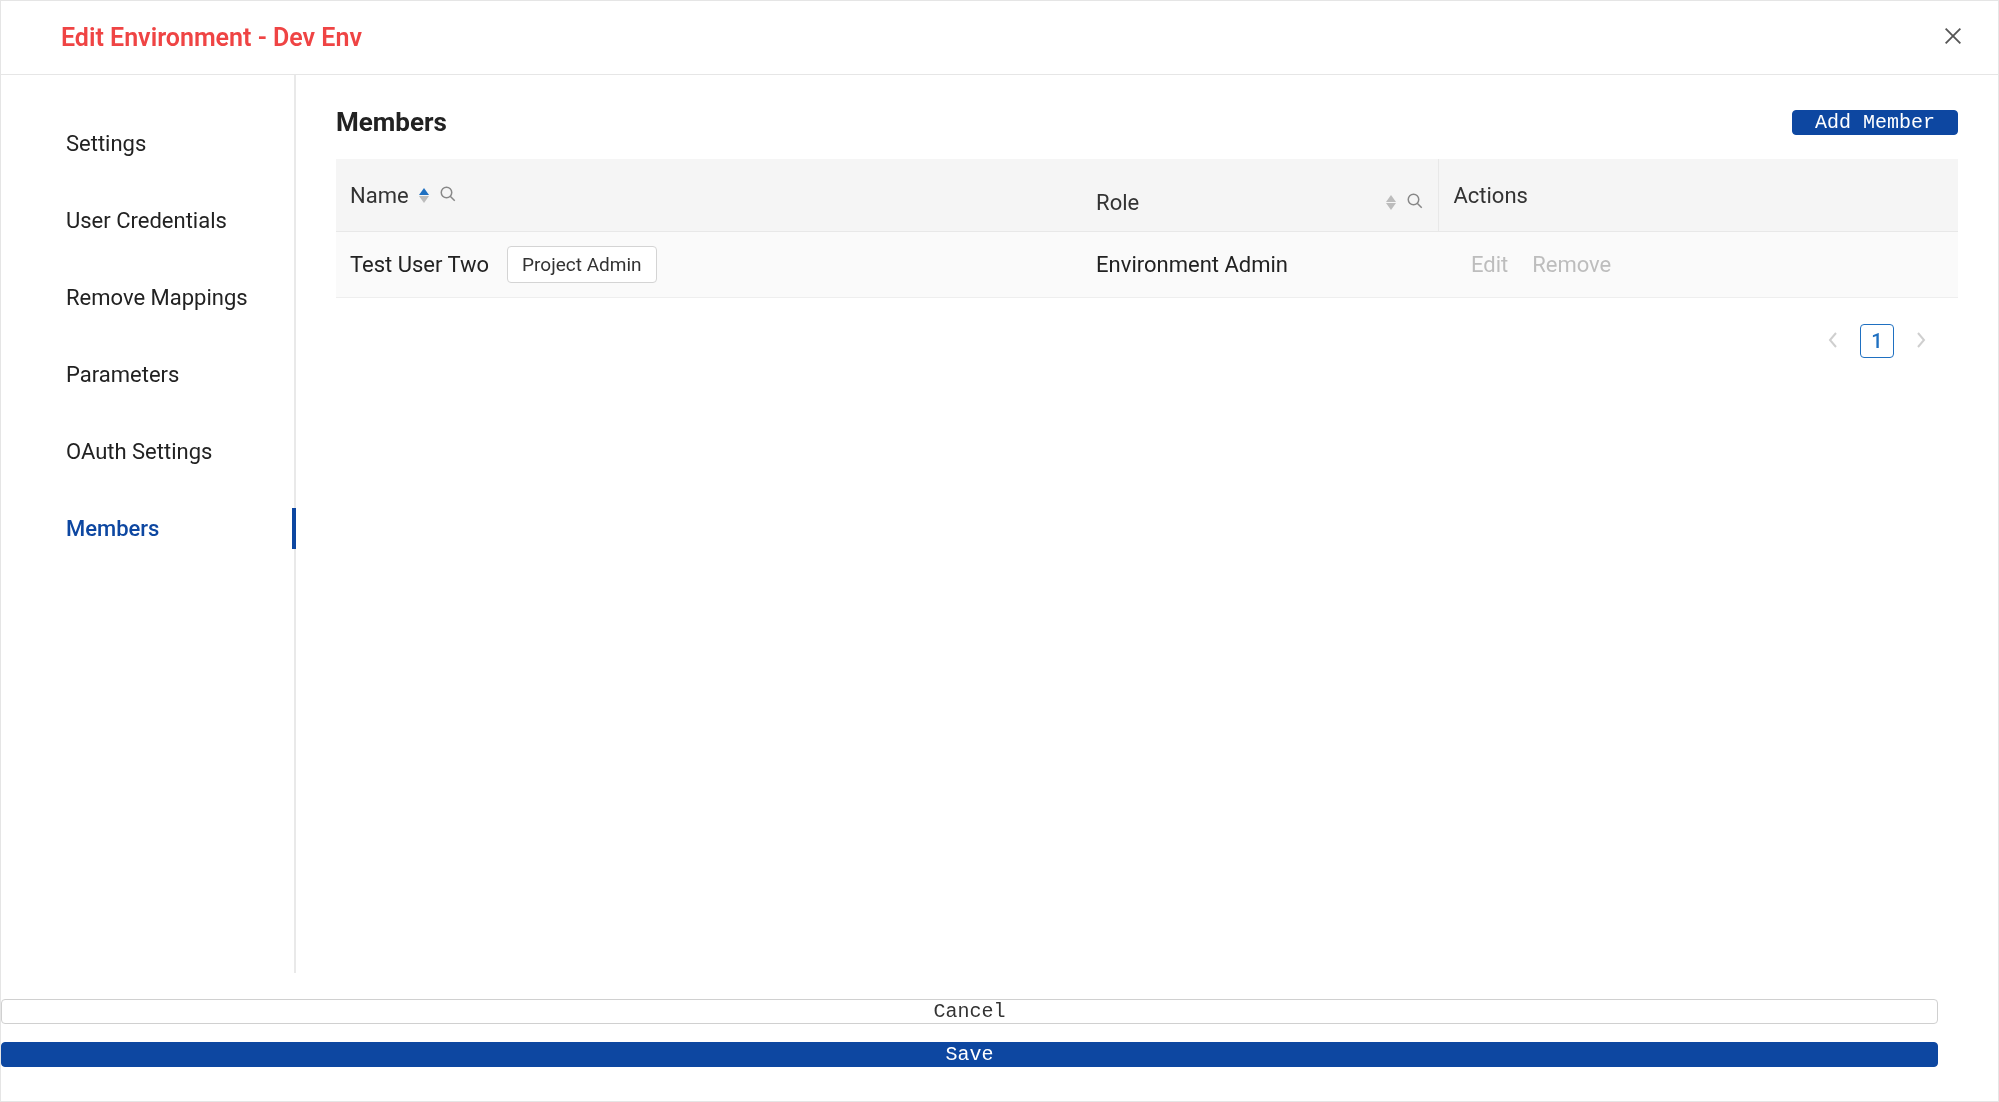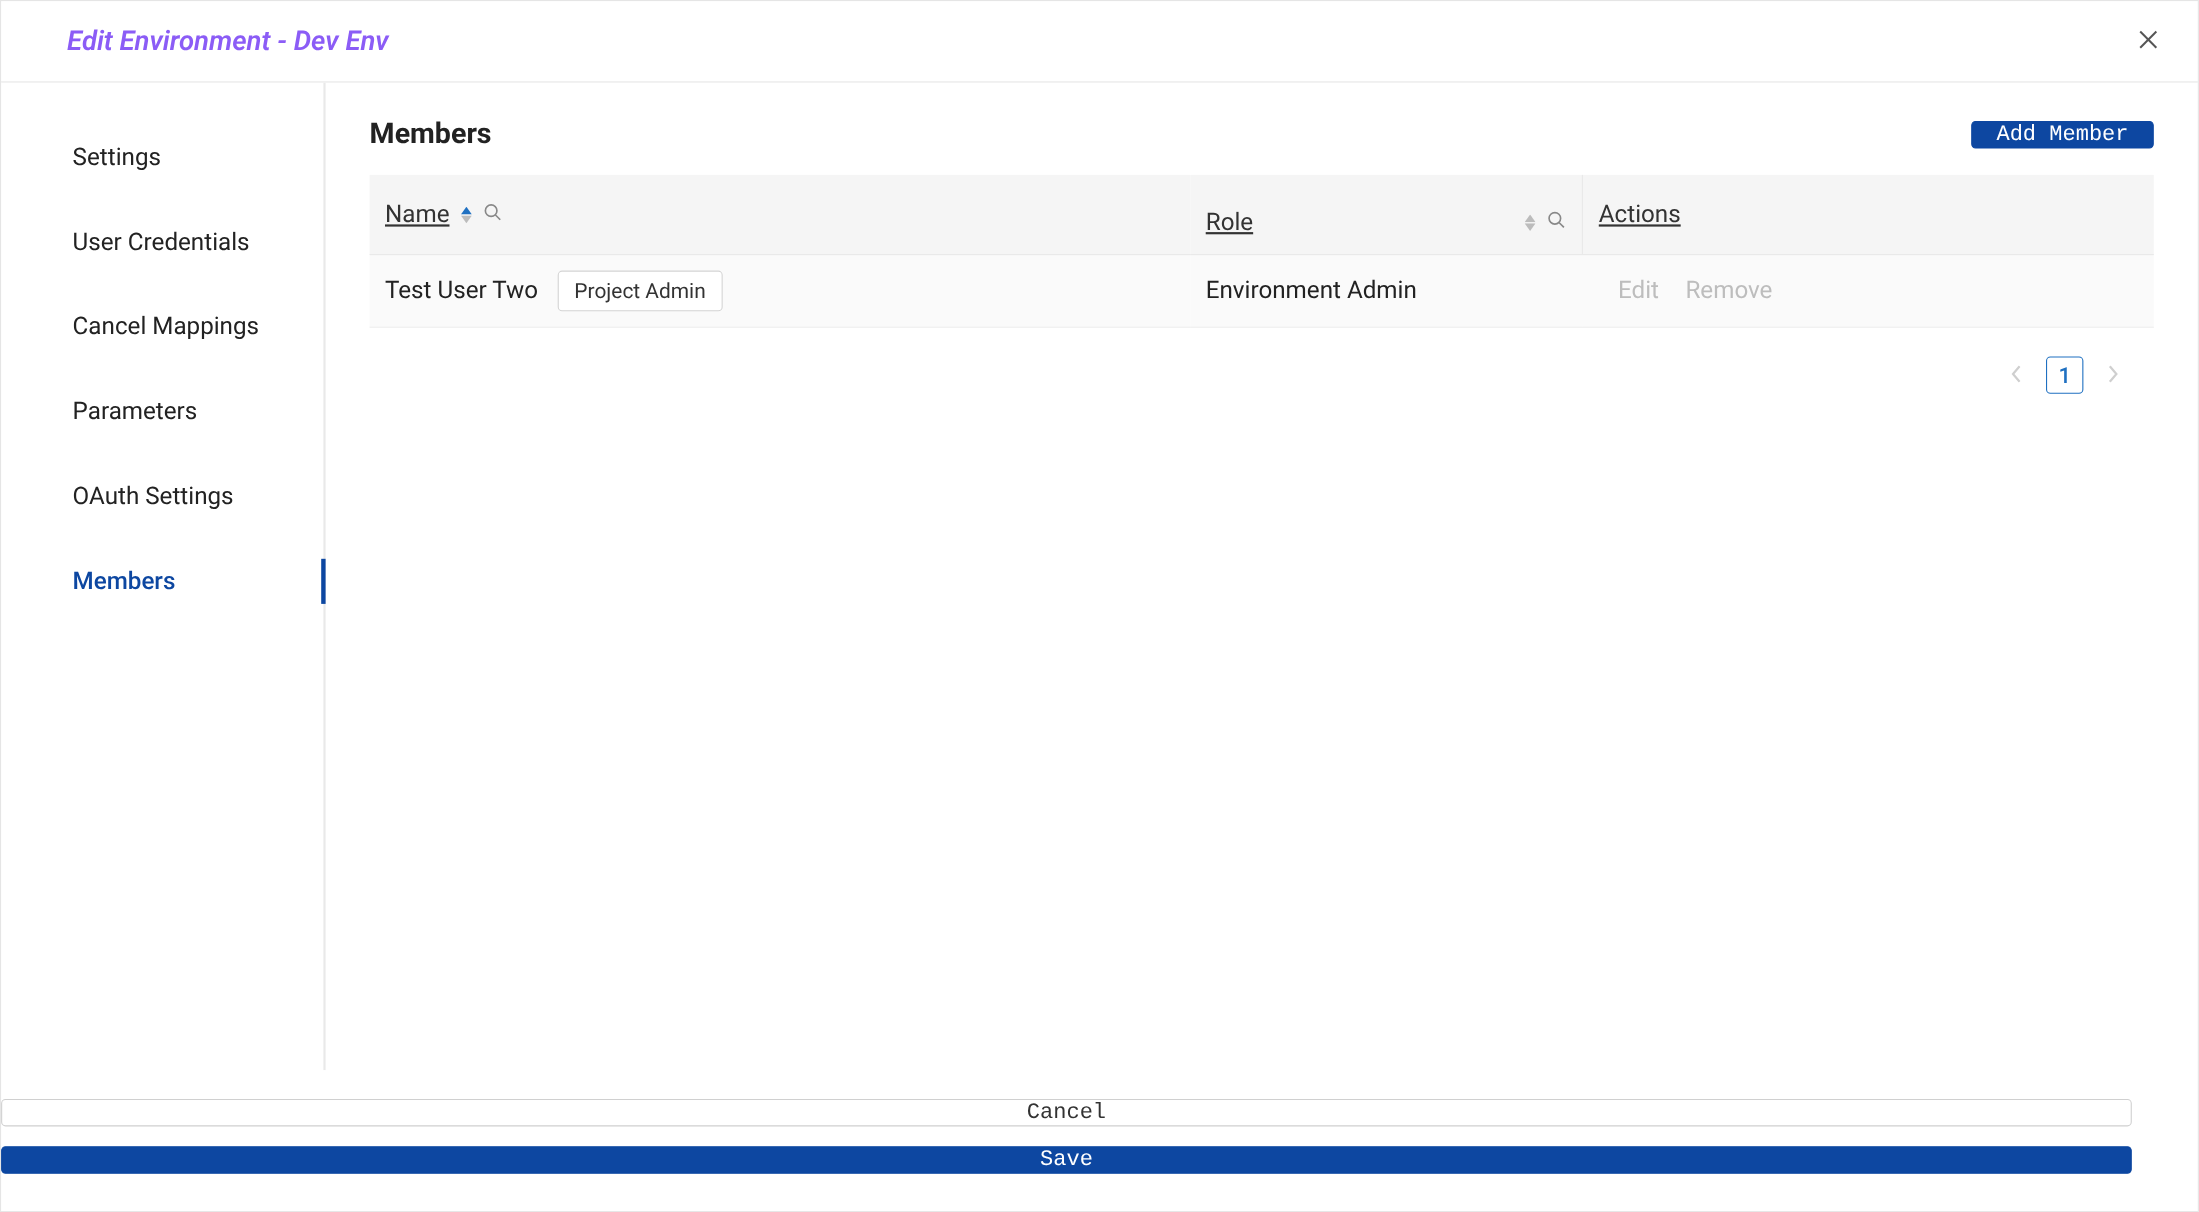--- a/index.html
+++ b/index.html
@@ -20,22 +20,21 @@
     .modal-header {
       display: flex;
       align-items: center;
       justify-content: space-between;
       padding: 18px 28px 18px 60px;
       border-bottom: 1px solid #e6e6e6;
     }
     .modal-title {
       font-size: 25px;
       font-weight: 600;
-      color: #8b5cf6;
-      font-style: italic;
+      color: #ef4444;
     }
     .close-btn {
       background: none;
       border: none;
       cursor: pointer;
       color: #555;
       padding: 6px;
       display: flex;
       align-items: center;
       justify-content: center;
@@ -121,21 +120,20 @@
       border-collapse: collapse;
       font-size: 22px;
     }
     .thead-row th {
       background: #f5f5f5;
       font-weight: 400;
       color: #333;
       text-align: left;
       padding: 16px 14px;
       border-bottom: 1px solid #e8e8e8;
-      text-decoration: underline;
     }
     .th-inner {
       display: flex;
       align-items: center;
       gap: 10px;
     }
     .sort-icons {
       display: inline-flex;
       flex-direction: column;
       line-height: 0;
@@ -229,21 +227,21 @@
           </svg>
       </span>
     </button>
   </div>
 
   <div class="modal-body">
 
     <nav class="sidebar">
       <a class="sidebar-item">Settings</a>
       <a class="sidebar-item">User Credentials</a>
-      <a class="sidebar-item">Cancel Mappings</a>
+      <a class="sidebar-item">Remove Mappings</a>
       <a class="sidebar-item">Parameters</a>
       <a class="sidebar-item">OAuth Settings</a>
       <a class="sidebar-item active">Members</a>
     </nav>
 
     <section class="main">
 
       <div class="main-header">
         <h2 class="section-title">Members</h2>
         <button class="btn btn-primary">Add Member</button>

